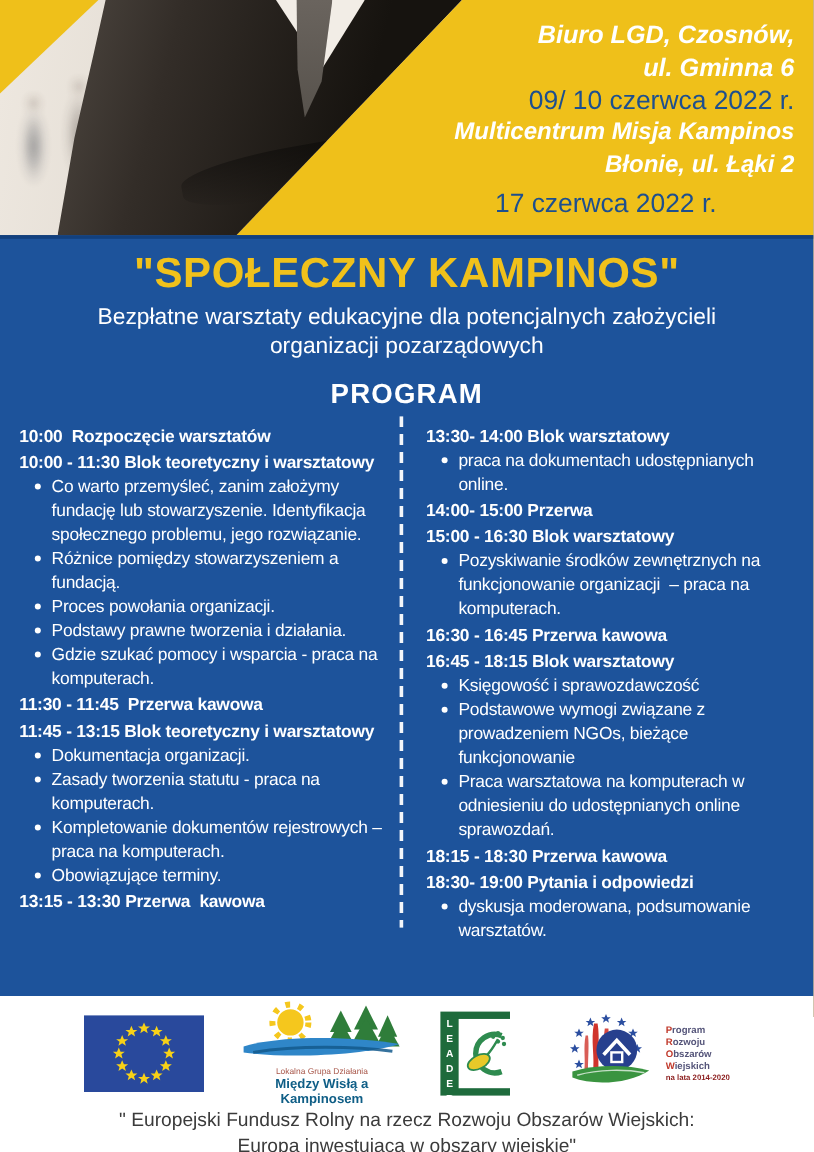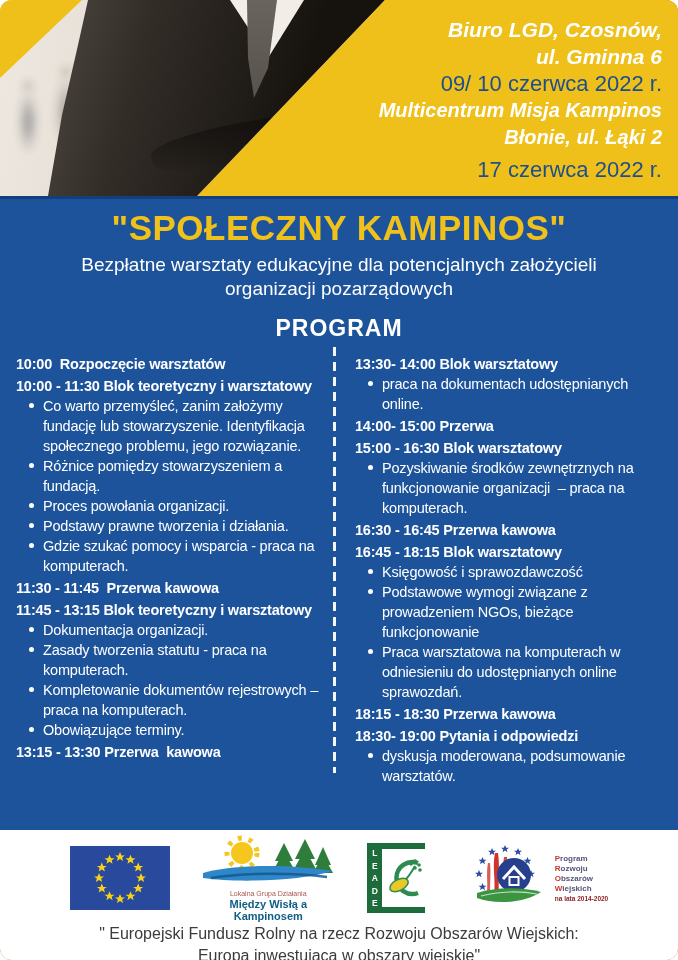--- a/index.html
+++ b/index.html
@@ -1,18 +1,18 @@
 <!DOCTYPE html>
 <html><head>
 <meta charset="utf-8">
 <style>
   html,body { margin:0; padding:0; background:#ffffff; }
   .poster {
     position:relative; width:678px; height:960px; overflow:hidden;
-    font-family:"Liberation Sans", sans-serif; background:#a16207;border-radius:12px;
+    font-family:"Liberation Sans", sans-serif; background:#a16207;
   }
 
   
   .header { position:absolute; left:0; top:0; width:678px; height:196px; background:#efc01a; }
   .photo {
     position:absolute; inset:0;
     clip-path: polygon(0 0, 385px 0, 197px 196px, 0 196px);
     background: linear-gradient(100deg,#eee8e0 0%,#d8d1c7 45%,#bdb4a9 100%);
   }
   .photo > div { position:absolute; }
@@ -45,21 +45,21 @@
   .hand { left:260px; top:152px; width:68px; height:34px; transform:rotate(-14deg);
     background: linear-gradient(#cba084,#b08262); border-radius:50%; }
   .corner-triangle {
     position:absolute; left:0; top:0; width:0; height:0;
     border-top:78px solid #efc01a; border-right:82px solid transparent;
   }
   .header-text { position:absolute; top:16px; right:16px; text-align:right; line-height:27px; }
   .ht-white { color:#ffffff; font-weight:700; font-style:italic; font-size:21px; }
   .ht-white-sm { color:#ffffff; font-weight:700; font-style:italic; font-size:20px;margin-left:31px; }
   .ht-date { color:#1d4f8f; font-weight:400; font-size:22px; }
-  .ht-date-last { margin-top:5px; }
+  .ht-date-last { margin-top:5px;text-align:center; }
 
   
   .body-blue {
     position:absolute; left:0; top:196px; width:678px; height:634px;
     background:#1d539b; border-top:3px solid #12407e; box-sizing:border-box; color:#ffffff;
   }
   .title { margin-top:9px; text-align:center; color:#f0c11b; font-weight:700;
     font-size:35px; line-height:40px; letter-spacing:.5px; }
   .subtitle { margin:5px auto 0; max-width:580px; text-align:center;
     font-size:19px; line-height:24px; font-weight:400; }

